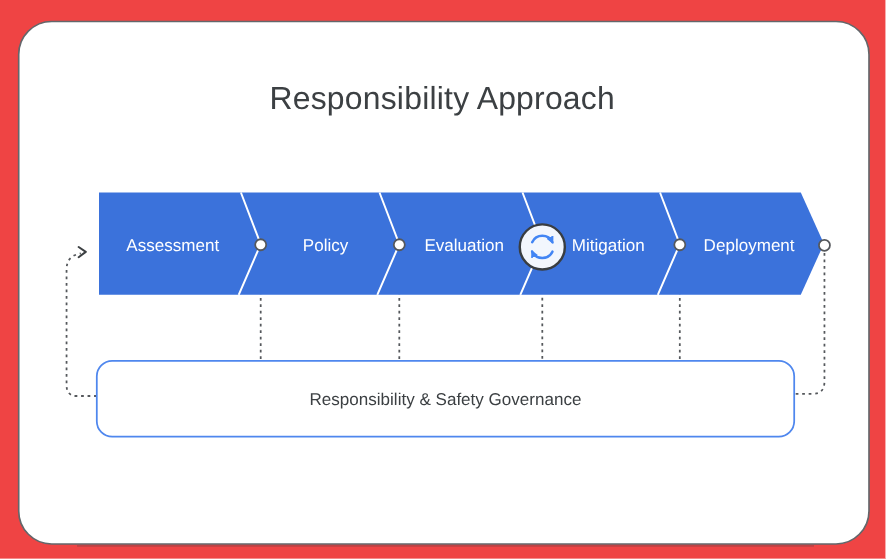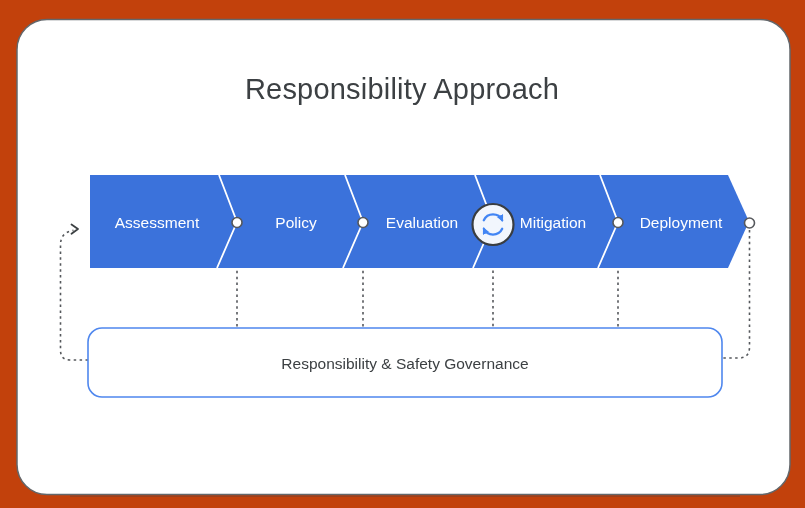--- a/index.html
+++ b/index.html
@@ -5,21 +5,21 @@
   html, body {
     margin: 0;
     padding: 0;
     background: #ffffff;
     font-family: "Liberation Sans", sans-serif;
   }
   .stage-wrap {
     position: relative;
     width: 805px;
     height: 508px;
-    background: #c2410c;
+    background: #ef4444;
     overflow: hidden;
   }
   svg { display: block; }
   .title-text {
     font-family: "Liberation Sans", sans-serif;
     font-size: 29px;
     font-weight: 400;
     letter-spacing: 0.2px;
   }
   .stage-label {

